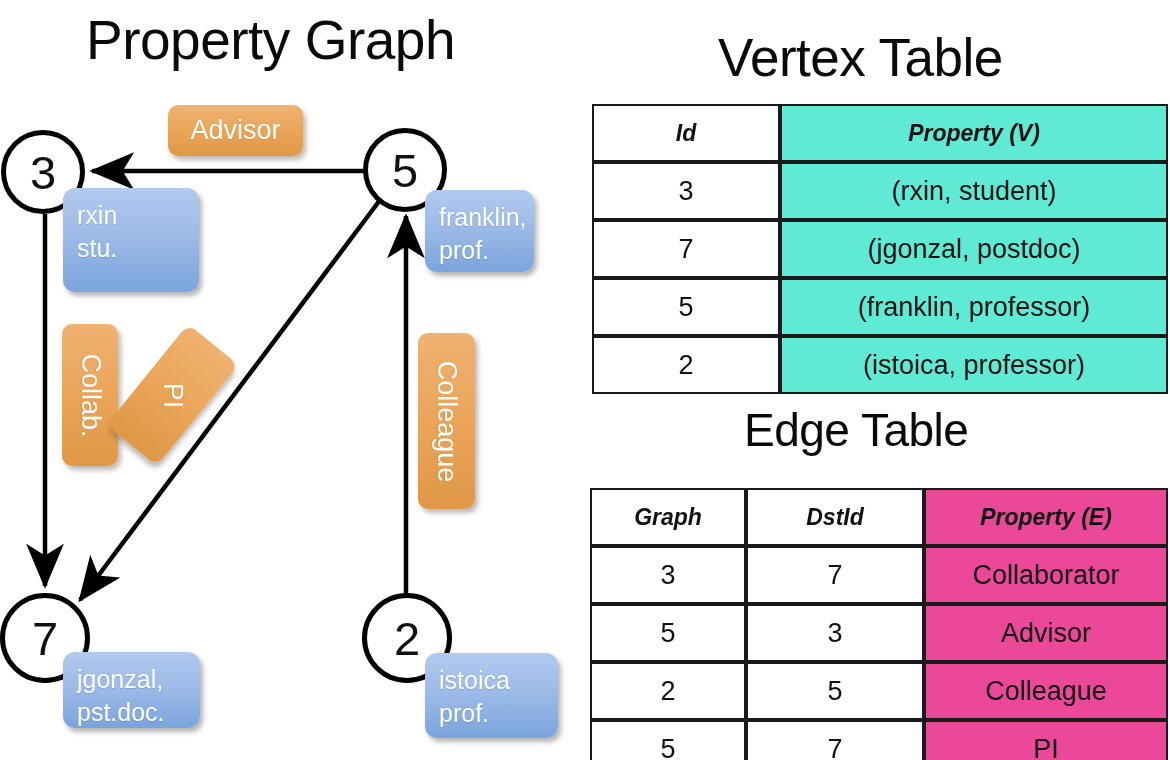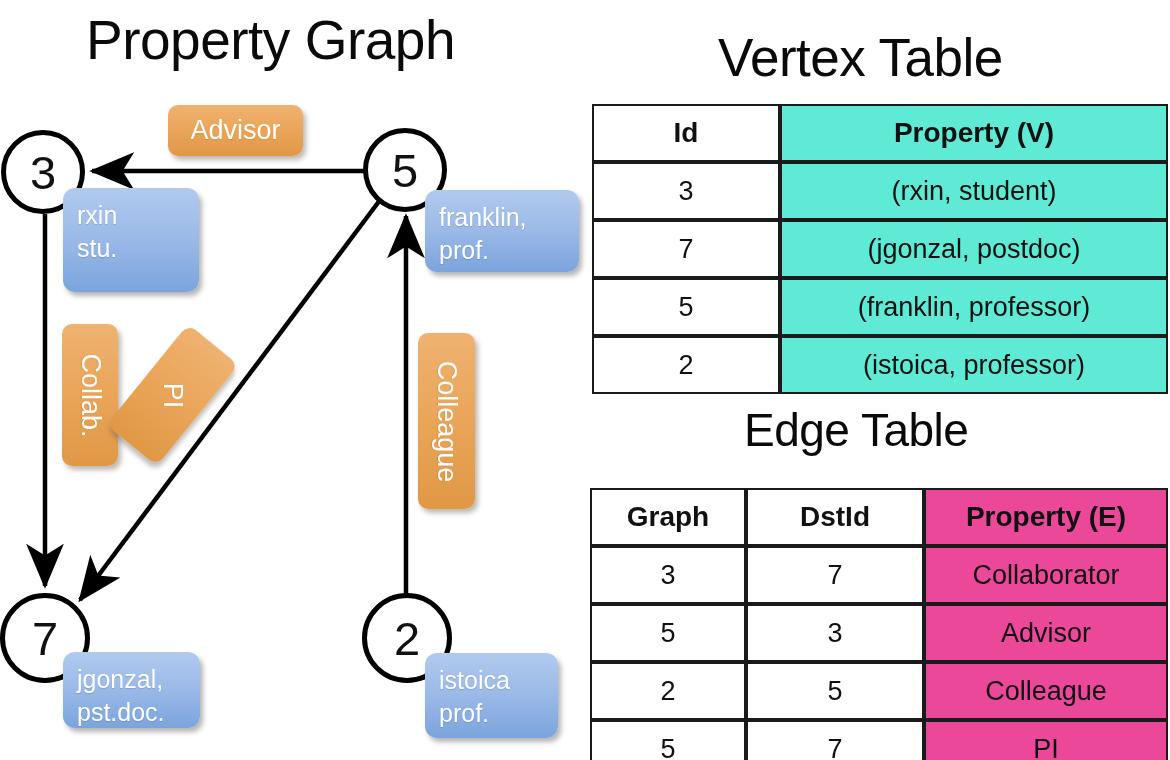--- a/index.html
+++ b/index.html
@@ -86,21 +86,21 @@
     border:2px solid #1a1a1a;
     text-align:center;
     font-size:27px;
     font-weight:300;
     color:#111;
     padding:0;
     height:54px;
     background:#ffffff;
     white-space:nowrap;
   }
-  table.grid td.hdr{font-weight:bold;font-size:28px;}
+  table.grid td.hdr{font-weight:bold;font-size:23px;font-style:italic;}
   table.grid td.vprop{background:#5eead4;}
   table.grid td.eprop{background:#ec4899;}
 
   #vertex-table{left:592px;top:104px;width:576px;}
   #edge-table{left:590px;top:488px;width:578px;}
 </style>
 </head>
 <body>
 
 <div id="stage">
@@ -143,21 +143,21 @@
     <span>Colleague</span>
   </div>
 
   <div class="node-circle" style="left:1px;top:130px;width:84px;height:84px;">3</div>
   <div class="prop-box" style="left:63px;top:188px;width:136px;height:104px;">
     <div>rxin</div>
     <div>stu.</div>
   </div>
 
   <div class="node-circle" style="left:363px;top:128px;width:84px;height:84px;">5</div>
-  <div class="prop-box" style="left:425px;top:190px;width:154px;height:82px;">
+  <div class="prop-box" style="left:425px;top:190px;width:109px;height:82px;">
     <div>franklin,</div>
     <div>prof.</div>
   </div>
 
   <div class="node-circle" style="left:0px;top:593px;width:90px;height:90px;">7</div>
   <div class="prop-box" style="left:63px;top:652px;width:137px;height:76px;">
     <div>jgonzal,</div>
     <div>pst.doc.</div>
   </div>
 

